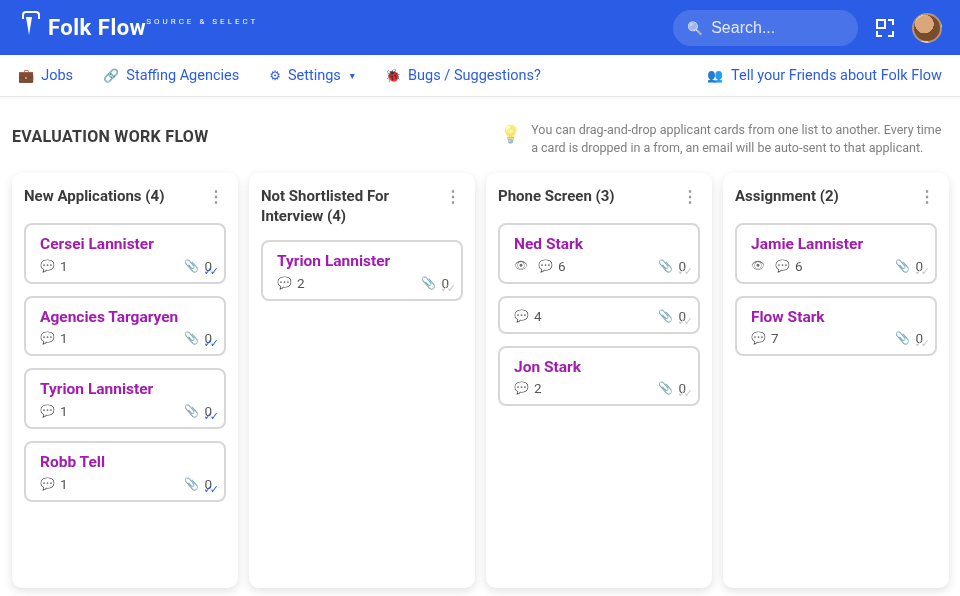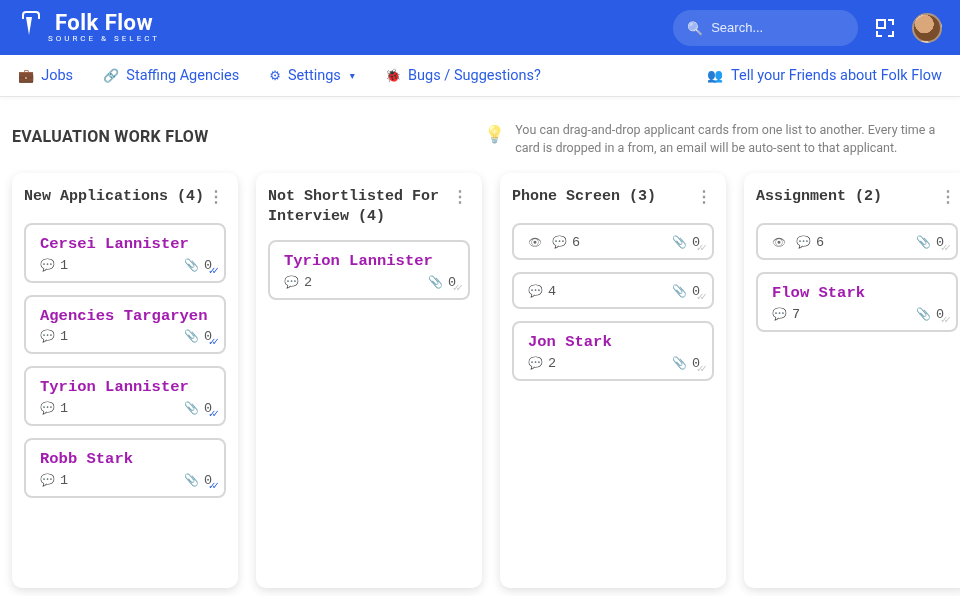--- a/index.html
+++ b/index.html
@@ -27,38 +27,38 @@
   }
   .logo-icon::before {
     content: ""; position: absolute; top: 2px; left: 4px; width: 14px; height: 6px;
     border: 2px solid #fff; border-bottom: none; border-radius: 4px 4px 0 0;
   }
   .logo-icon::after {
     content: ""; position: absolute; top: 8px; left: 8px; width: 0; height: 0;
     border-left: 3px solid transparent; border-right: 3px solid transparent;
     border-top: 18px solid #fff;
   }
-  .brand-text { display: flex; flex-direction: column; line-height: 1; text-align: center; }
+  .brand-text { display: flex; line-height: 1; text-align: center; }
   .brand-title { font-size: 22px; font-weight: 700; letter-spacing: .5px; }
   .brand-tag { font-size: 8px; letter-spacing: 3px; margin-top: 1px; }
 
   .topbar-spacer { flex: 1; }
   .search-wrap {
     background: rgba(255,255,255,.15);
     border-radius: 22px;
     height: 36px;
     width: 185px;
     display: flex;
     align-items: center;
     padding: 0 14px;
     gap: 8px;
   }
   .search-wrap input {
     background: none; border: none; outline: none; color: #fff;
-    font-size: 13px; width: 100%;
+    font-size: 16px; width: 100%;
   }
   .search-wrap input::placeholder { color: rgba(255,255,255,.85); }
   .icon-search::before { content: "\1F50D"; font-size: 13px; opacity: .8; filter: grayscale(1) brightness(2);}
   .icon-expand {
     width: 18px; height: 18px; margin: 0 18px; position: relative; cursor: pointer;
   }
   .icon-expand::before, .icon-expand::after {
     content: ""; position: absolute; width: 6px; height: 6px; border: 2px solid #fff;
   }
   .icon-expand::before { top: 0; left: 0; border-right: none; border-bottom: none; box-shadow: 12px 0 0 -0px #2a5ce5, 12px 0 0 0 #fff; }
@@ -82,34 +82,33 @@
     display: flex; align-items: center; gap: 7px; color: #2a5ce5;
     font-size: 14.5px; margin-right: 30px; cursor: pointer;
   }
   .nav-item:last-child { margin-right: 0; }
   .nav-icon { font-size: 13px; opacity: .95; }
   .nav-spacer { flex: 1; }
   .chev { font-size: 10px; margin-left: 2px; }
 
   
   .section-head {
-    display: flex; align-items: flex-start; padding: 24px 12px 10px 12px; gap: 4px;
+    display: flex; align-items: flex-start; padding: 24px 12px 10px 12px; gap: 20px;
   }
   .section-title {
     flex: 0 0 50%; font-size: 16px; font-weight: 700; letter-spacing: .3px; color: #3b3b3b;
     padding-top: 6px;
   }
   .tip { flex: 1; display: flex; gap: 10px; font-size: 12.5px; color: #808080; line-height: 1.45; }
   .tip-icon { font-size: 17px; color: #2a5ce5; opacity: .55; margin-top: 1px;}
 
   
   .board {
-    display: flex; gap: 18px; padding: 6px 12px 0 12px;
+    display: flex; gap: 11px; padding: 6px 12px 0 12px;
     height: calc(596px - 55px - 42px - 78px);
-    font-family: Liberation Mono, monospace;
   }
   .column {
     background: #fff; border-radius: 10px; width: 226px; flex: 0 0 226px;
     padding: 14px 12px 12px 12px; box-shadow: 0 3px 10px rgba(0,0,0,.12);
     display: flex; flex-direction: column;
   }
   .col-head {
     display: flex; align-items: flex-start; justify-content: space-between;
     font-size: 15px; font-weight: 700; color: #3b3b3b; margin-bottom: 14px;
     min-height: 22px;
@@ -243,21 +242,21 @@
             </span>
             <span class="spacer-mini"></span>
             <span class="metric">
               <span class="micon">📎</span>
               <span>0</span>
             </span>
           </div>
           <div class="checks blue">✓✓</div>
         </div>
         <div class="card">
-          <div class="card-name">Robb Stark</div>
+          <div class="card-name">Robb Tell</div>
           <div class="card-row">
             <span class="metric">
               <span class="micon">💬</span>
               <span>1</span>
             </span>
             <span class="spacer-mini"></span>
             <span class="metric">
               <span class="micon">📎</span>
               <span>0</span>
             </span>
@@ -289,20 +288,21 @@
         </div>
       </div>
     </div>
     <div class="column">
       <div class="col-head">
         <div class="col-title">Phone Screen (3)</div>
         <div class="col-menu">⋮</div>
       </div>
       <div class="cards">
         <div class="card">
+          <div class="card-name">Ned Stark</div>
           <div class="card-row with-eye">
             <span class="eye-flag">👁</span>
             <span class="metric">
               <span class="micon">💬</span>
               <span>6</span>
             </span>
             <span class="spacer-mini"></span>
             <span class="metric">
               <span class="micon">📎</span>
               <span>0</span>
@@ -341,20 +341,21 @@
         </div>
       </div>
     </div>
     <div class="column">
       <div class="col-head">
         <div class="col-title">Assignment (2)</div>
         <div class="col-menu">⋮</div>
       </div>
       <div class="cards">
         <div class="card">
+          <div class="card-name">Jamie Lannister</div>
           <div class="card-row with-eye">
             <span class="eye-flag">👁</span>
             <span class="metric">
               <span class="micon">💬</span>
               <span>6</span>
             </span>
             <span class="spacer-mini"></span>
             <span class="metric">
               <span class="micon">📎</span>
               <span>0</span>

